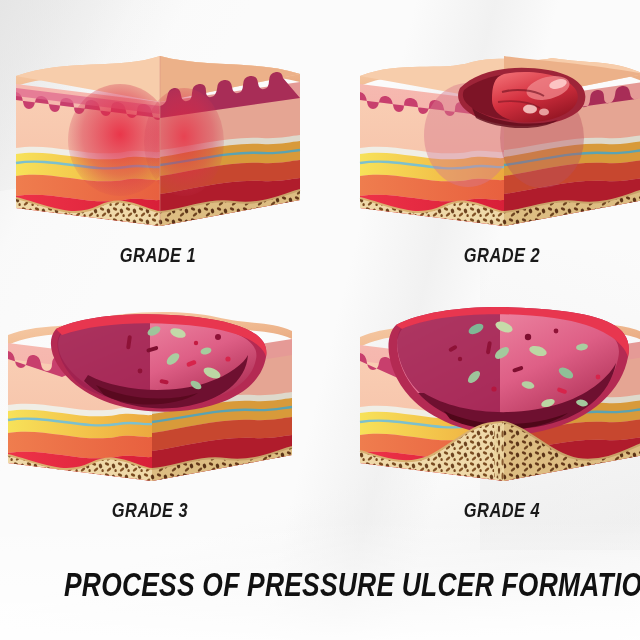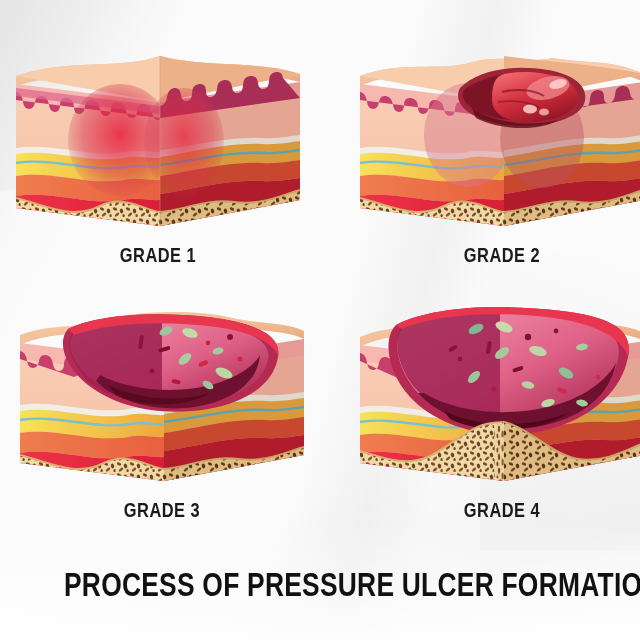--- a/index.html
+++ b/index.html
@@ -8,34 +8,35 @@
     font-family:"Liberation Sans",sans-serif;
     background:#ffffff;
   }
   #page{
     position:relative;width:640px;height:640px;
     background:
       linear-gradient(118deg, rgba(232,232,232,.85) 0%, rgba(245,245,245,.25) 14%, rgba(255,255,255,0) 26%),
       linear-gradient(104deg, rgba(255,255,255,0) 52%, rgba(233,233,233,.55) 62%, rgba(255,255,255,0) 70%),
       linear-gradient(160deg, rgba(255,255,255,0) 70%, rgba(238,238,238,.6) 86%, rgba(250,250,250,.2) 100%),
       #fbfbfb;
+    font-style: italic;
   }
   .streak{position:absolute;pointer-events:none;}
   .s1{left:-60px;top:-40px;width:260px;height:220px;
       background:linear-gradient(125deg,rgba(226,226,226,.9),rgba(255,255,255,0) 72%);
       transform:rotate(-8deg);}
   .s2{right:-40px;top:250px;width:200px;height:300px;
       background:linear-gradient(200deg,rgba(255,255,255,0),rgba(235,235,235,.55));}
   .s3{left:0;bottom:0;width:640px;height:120px;
       background:linear-gradient(180deg,rgba(255,255,255,0),rgba(255,255,255,.9));}
 
   .panel{position:absolute;width:300px;height:260px;}
   #panel-g1{left:8px;  top:30px;}
   #panel-g2{left:352px;top:30px;}
-  #panel-g3{left:12px;  top:285px;}
+  #panel-g3{left:0;  top:285px;}
   #panel-g4{left:352px;top:285px;}
 
   .art{position:absolute;left:0;top:0;width:300px;height:215px;}
   .art svg{display:block;width:300px;height:215px;}
 
   .grade-label{
     position:absolute;left:0;top:214px;width:300px;
     text-align:center;
     font-family:"Liberation Sans Narrow","Liberation Sans",sans-serif;
     font-weight:700;font-size:20px;letter-spacing:.6px;

